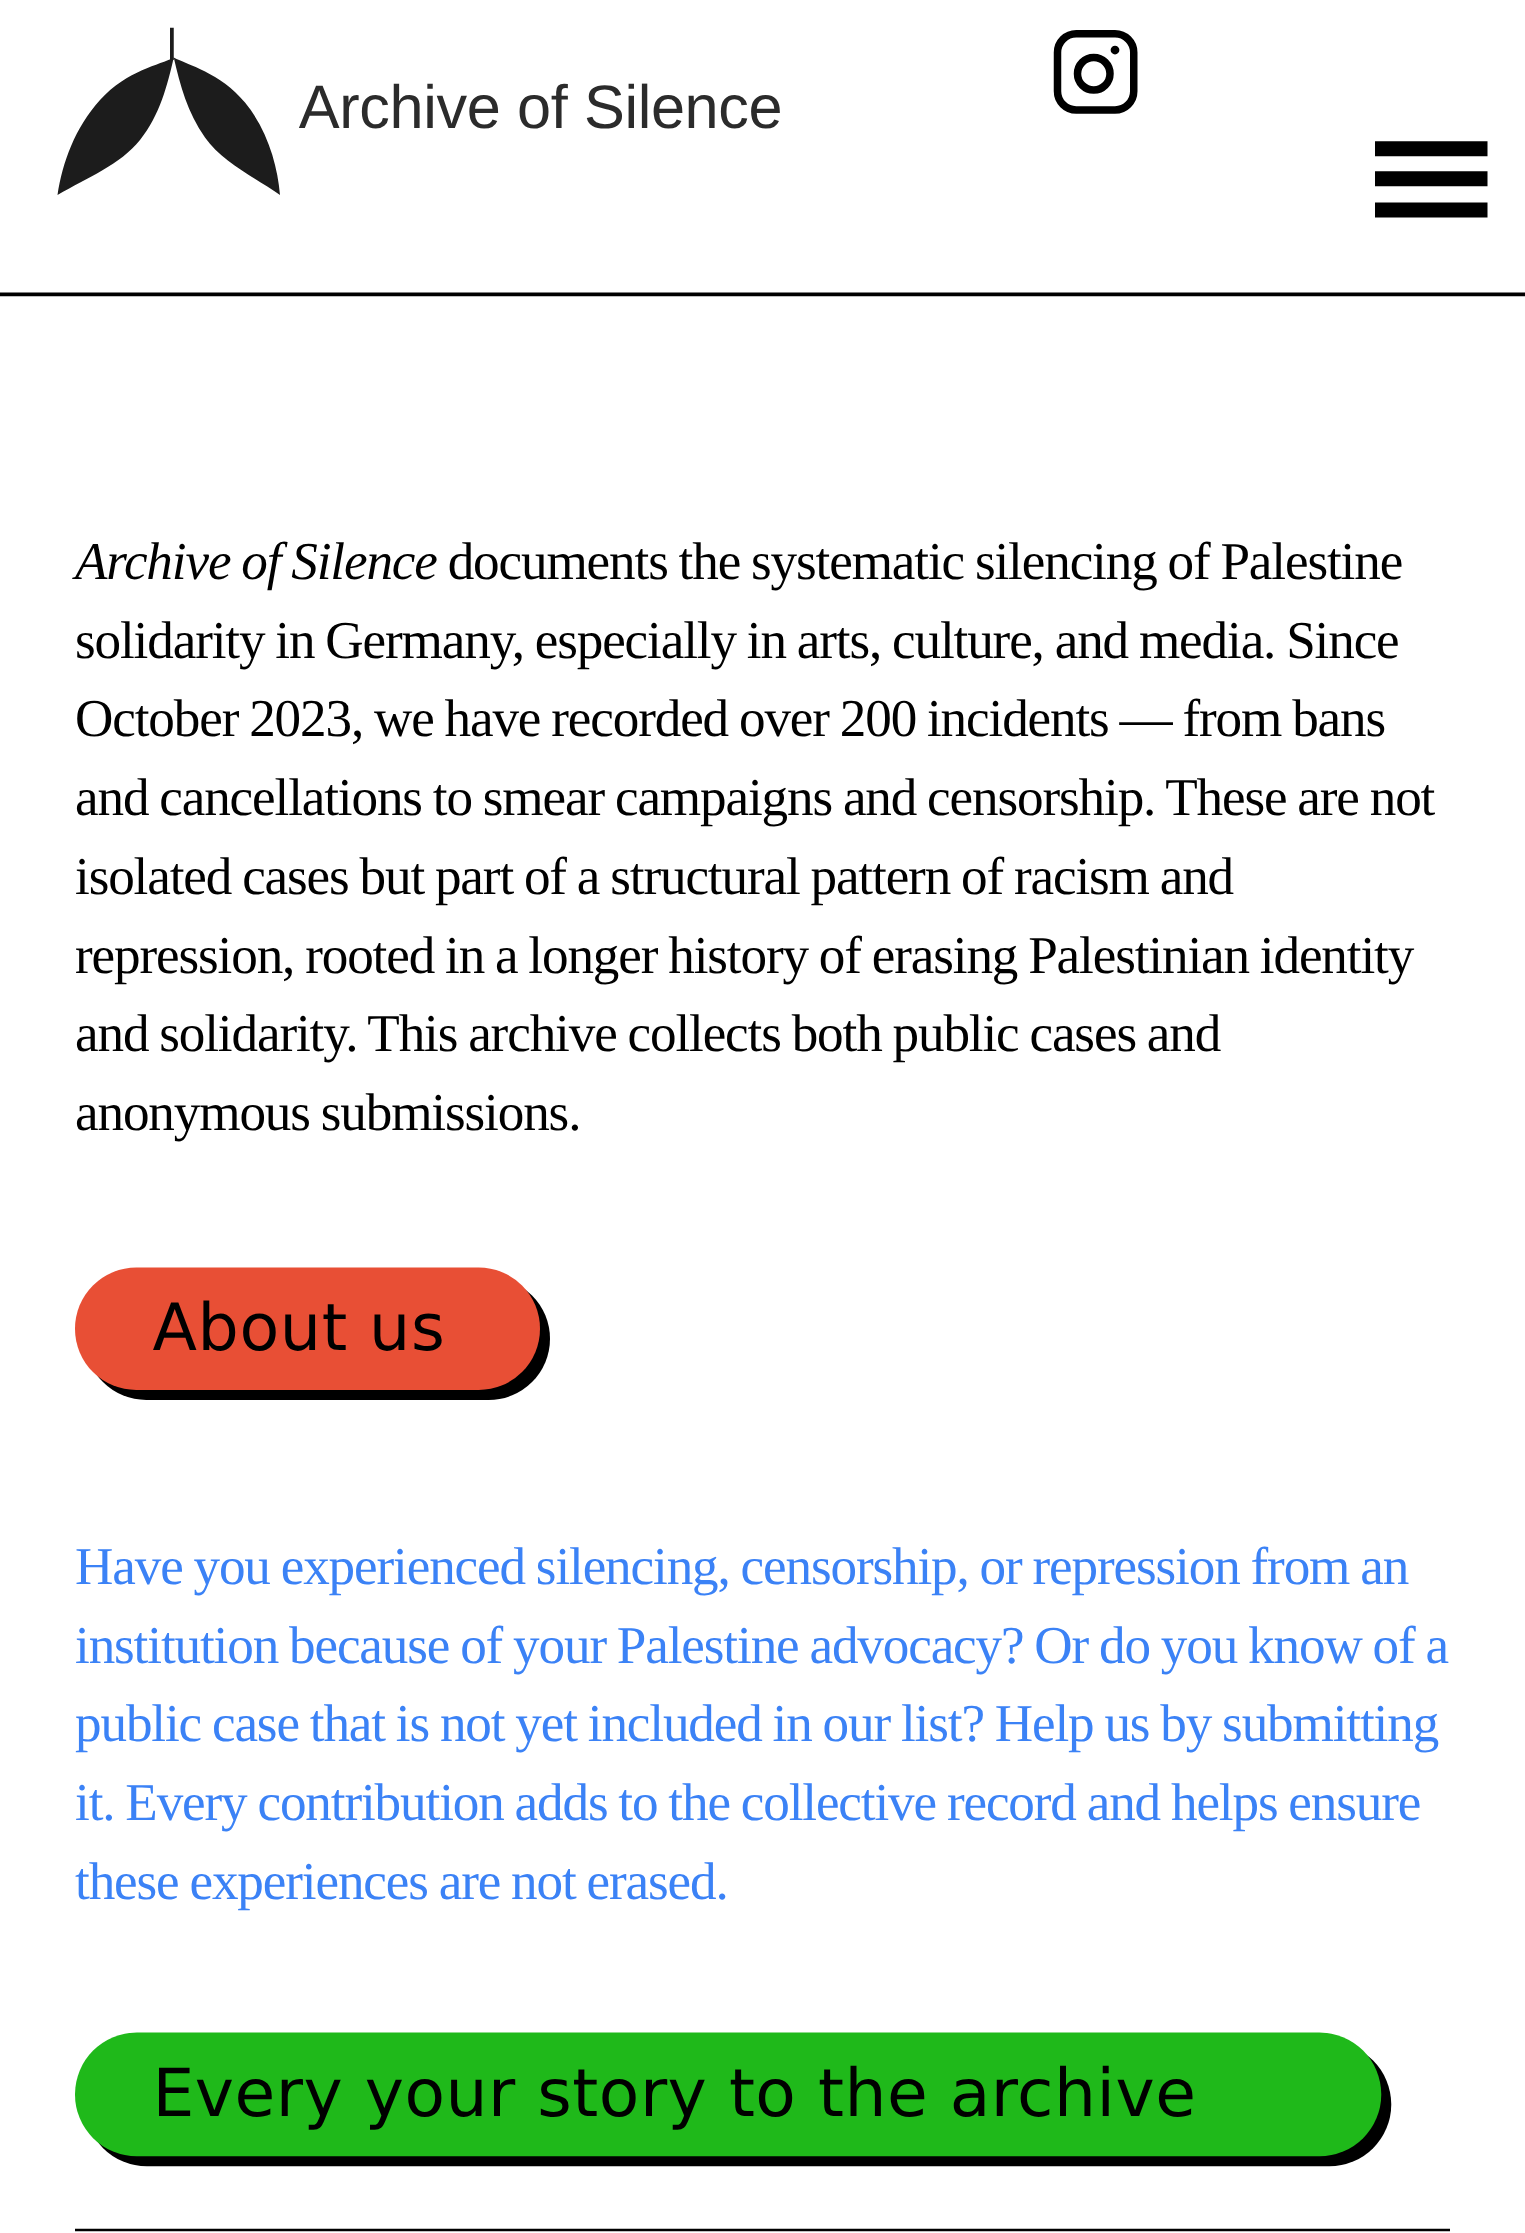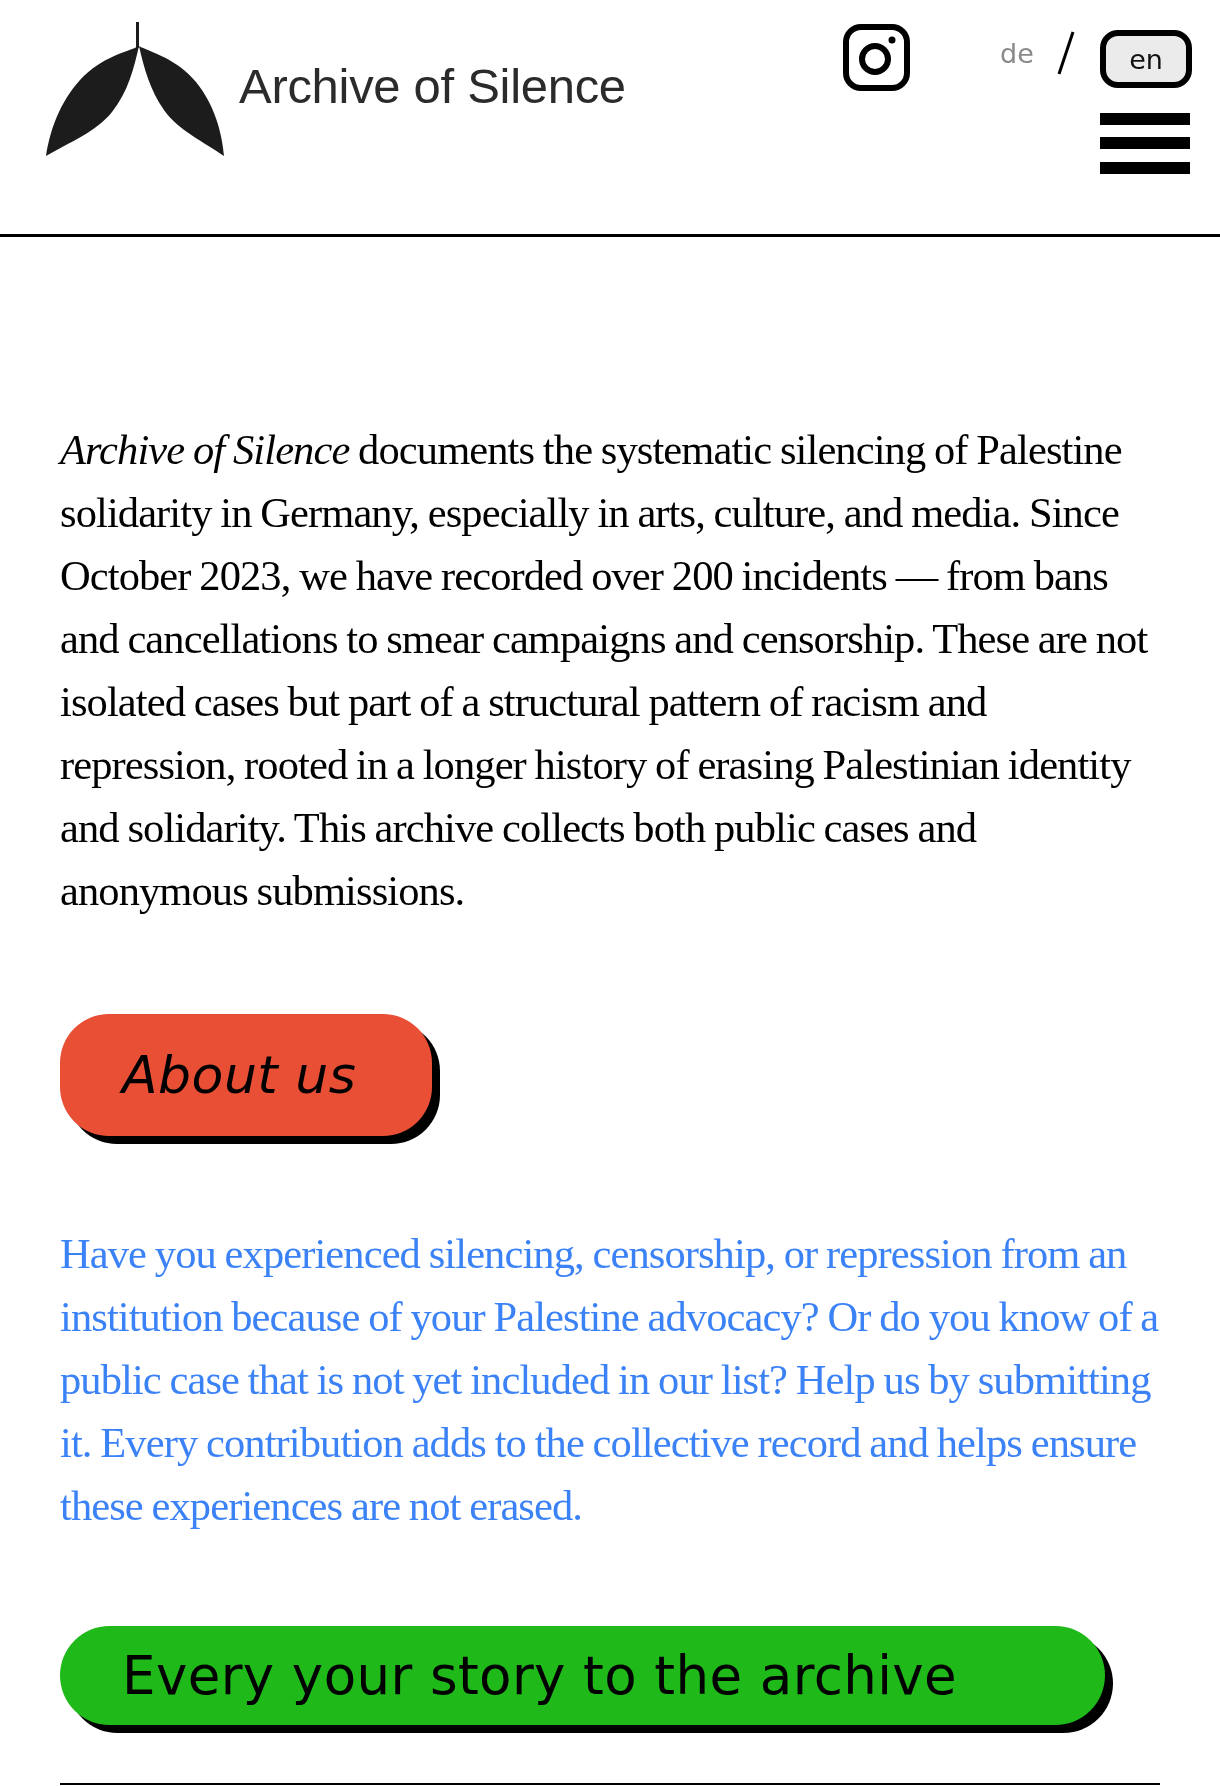--- a/index.html
+++ b/index.html
@@ -144,27 +144,26 @@
       font-family: "DejaVu Sans", sans-serif;
       color: #000;
       text-decoration: none;
       box-shadow: 8px 8px 0 0 #000;
       white-space: nowrap;
       box-sizing: border-box;
       cursor: pointer;
     }
     .btn-about {
       left: 60px; top: 1014px;
-      width: 372px; height: 122px;
+      width: 372px; height: 98px;
       border-radius: 49px;
       background: #e84f35;
       font-size: 52px;
       padding-left: 62px;
       letter-spacing: 0.5px;
-      font-style: italic;
     }
     .submit-text {
       position: absolute;
       left: 60px; top: 1222px;
       width: 1110px;
       margin: 0;
       font-family: "Liberation Serif", serif;
       font-size: 42.5px;
       line-height: 63px;
       letter-spacing: -0.9px;
@@ -205,27 +204,20 @@
   </a>
 
   <a class="insta-link">
     <svg width="69" height="69" viewBox="0 0 69 69" xmlns="http://www.w3.org/2000/svg">
       <rect x="4" y="4" width="61" height="61" rx="15" ry="15" fill="none" stroke="#000" stroke-width="6"></rect>
       <circle cx="33" cy="36" r="13" fill="none" stroke="#000" stroke-width="6"></circle>
       <circle cx="50" cy="17" r="3.5" fill="#000"></circle>
     </svg>
   </a>
 
-  <div class="lang-switch">
-    <a class="lang-de">de</a>
-    <svg class="lang-sep" viewBox="0 0 20 46" preserveAspectRatio="none" style="width:20px;left:66px;">
-      <line x1="17" y1="2" x2="3" y2="44" stroke="#000" stroke-width="3"></line>
-    </svg>
-    <a class="lang-en">en</a>
-  </div>
 
   <div class="hamburger">
     <span class="bar"></span>
     <span class="bar"></span>
     <span class="bar"></span>
   </div>
 </header>
 
 <div class="header-rule"></div>
 

